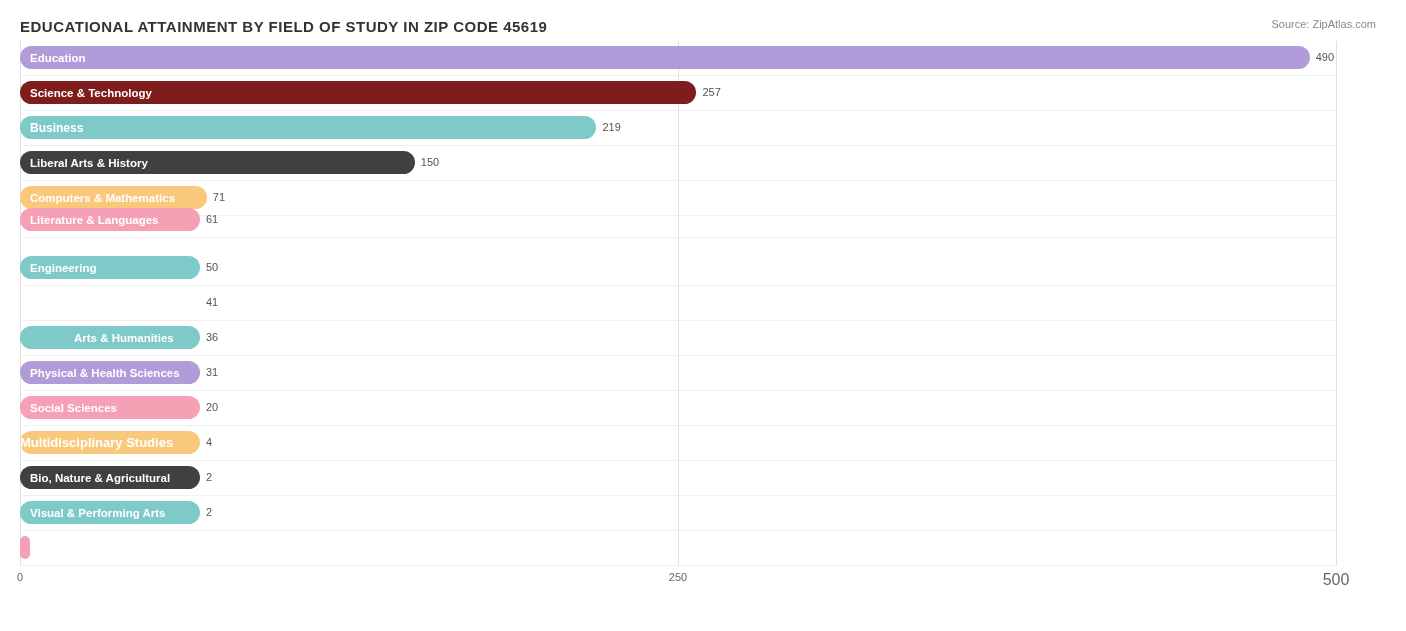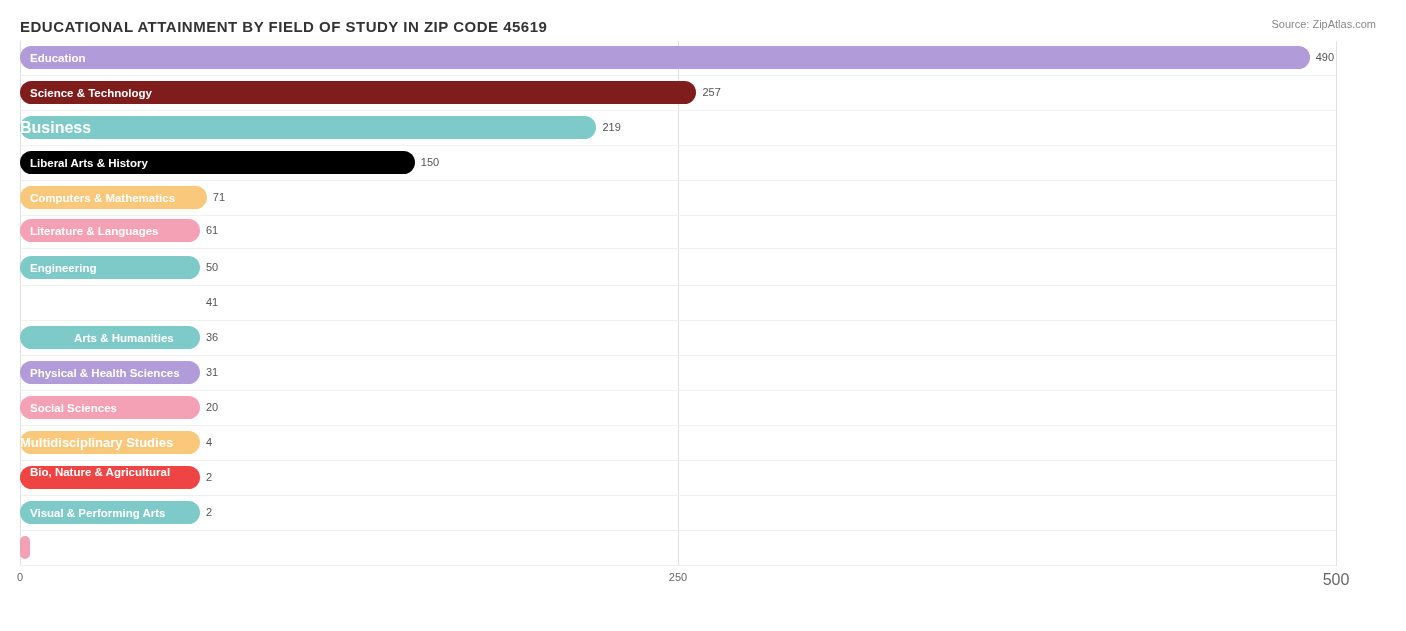--- a/index.html
+++ b/index.html
@@ -61,39 +61,39 @@
       <div style="position: absolute; top: 35px; left: 0px; width: 1316px; height: 35px;">
         <div style="position: absolute; left: 0px; right: 0px; bottom: 0px; height: 1px; background: rgb(240, 240, 240);"></div>
         <div style="position: absolute; left: 0px; top: 5px; width: 676.424px; height: 23px; background: #7f1d1d; border-radius: 12px; display: flex; align-items: center;">
           <span style="padding-left: 10px; font-size: 11.5px; color: rgb(255, 255, 255); font-weight: 600; white-space: nowrap; overflow: hidden;">Science &amp; Technology</span>
         </div>
         <span style="position: absolute; left: 682.424px; top: 5px; height: 23px; line-height: 23px; font-size: 11px; color: rgb(85, 85, 85);">257</span>
       </div>
       <div style="position: absolute; top: 70px; left: 0px; width: 1316px; height: 35px;">
         <div style="position: absolute; left: 0px; right: 0px; bottom: 0px; height: 1px; background: rgb(240, 240, 240);"></div>
         <div style="position: absolute; left: 0px; top: 5px; width: 576.408px; height: 23px; background: rgb(126, 202, 200); border-radius: 12px; display: flex; align-items: center;">
-          <span style="font-size: 16px; color: rgb(255, 255, 255); font-weight: 600; white-space: nowrap; overflow: hidden;">Business</span>
+          <span style="padding-left: 10px; font-size: 12px; color: rgb(255, 255, 255); font-weight: 600; white-space: nowrap; overflow: hidden;">Business</span>
         </div>
         <span style="position: absolute; left: 582.408px; top: 5px; height: 23px; line-height: 23px; font-size: 11px; color: rgb(85, 85, 85);">219</span>
       </div>
       <div style="position: absolute; top: 105px; left: 0px; width: 1316px; height: 35px;">
         <div style="position: absolute; left: 0px; right: 0px; bottom: 0px; height: 1px; background: rgb(240, 240, 240);"></div>
-        <div style="position: absolute; left: 0px; top: 5px; width: 394.8px; height: 23px; background: #000000; border-radius: 12px; display: flex; align-items: center;">
+        <div style="position: absolute; left: 0px; top: 5px; width: 394.8px; height: 23px; background: #404040; border-radius: 12px; display: flex; align-items: center;">
           <span style="padding-left: 10px; font-size: 11.5px; color: rgb(255, 255, 255); font-weight: 600; white-space: nowrap; overflow: hidden;">Liberal Arts &amp; History</span>
         </div>
         <span style="position: absolute; left: 400.8px; top: 5px; height: 23px; line-height: 23px; font-size: 11px; color: rgb(85, 85, 85);">150</span>
       </div>
       <div style="position: absolute; top: 140px; left: 0px; width: 1316px; height: 35px;">
         <div style="position: absolute; left: 0px; right: 0px; bottom: 0px; height: 1px; background: rgb(240, 240, 240);"></div>
         <div style="position: absolute; left: 0px; top: 5px; width: 186.872px; height: 23px; background: rgb(249, 200, 122); border-radius: 12px; display: flex; align-items: center;">
           <span style="padding-left: 10px; font-size: 11.5px; color: rgb(255, 255, 255); font-weight: 600; white-space: nowrap; overflow: hidden;">Computers &amp; Mathematics</span>
         </div>
         <span style="position: absolute; left: 192.872px; top: 5px; height: 23px; line-height: 23px; font-size: 11px; color: rgb(85, 85, 85);">71</span>
       </div>
-      <div style="position: absolute; top: 173px; left: 0px; width: 1316px; height: 35px; padding-left: 48px;">
+      <div style="position: absolute; top: 162px; left: 0px; width: 1316px; height: 35px; padding-left: 48px;">
         <div style="position: absolute; left: 0px; right: 0px; bottom: 0px; height: 1px; background: rgb(240, 240, 240);"></div>
         <div style="position: absolute; left: 0px; top: 5px; width: 180px; height: 23px; background: rgb(244, 160, 181); border-radius: 12px; display: flex; align-items: center;">
           <span style="padding-left: 10px; font-size: 11.5px; color: rgb(255, 255, 255); font-weight: 600; white-space: nowrap; overflow: hidden;">Literature &amp; Languages</span>
         </div>
         <span style="position: absolute; left: 186px; top: 5px; height: 23px; line-height: 23px; font-size: 11px; color: rgb(85, 85, 85);">61</span>
       </div>
       <div style="position: absolute; top: 210px; left: 0px; width: 1316px; height: 35px;">
         <div style="position: absolute; left: 0px; right: 0px; bottom: 0px; height: 1px; background: rgb(240, 240, 240);"></div>
         <div style="position: absolute; left: 0px; top: 5px; width: 180px; height: 23px; background: rgb(126, 202, 200); border-radius: 12px; display: flex; align-items: center;">
           <span style="padding-left: 10px; font-size: 11.5px; color: rgb(255, 255, 255); font-weight: 600; white-space: nowrap; overflow: hidden;">Engineering</span>
@@ -127,21 +127,21 @@
       </div>
       <div style="position: absolute; top: 385px; left: 0px; width: 1316px; height: 35px;">
         <div style="position: absolute; left: 0px; right: 0px; bottom: 0px; height: 1px; background: rgb(240, 240, 240);"></div>
         <div style="position: absolute; left: 0px; top: 5px; width: 180px; height: 23px; background: rgb(249, 200, 122); border-radius: 12px; display: flex; align-items: center;">
           <span style="font-size: 13px; color: rgb(255, 255, 255); font-weight: 600; white-space: nowrap; overflow: hidden;">Multidisciplinary Studies</span>
         </div>
         <span style="position: absolute; left: 186px; top: 5px; height: 23px; line-height: 23px; font-size: 11px; color: rgb(85, 85, 85);">4</span>
       </div>
       <div style="position: absolute; top: 420px; left: 0px; width: 1316px; height: 35px;">
         <div style="position: absolute; left: 0px; right: 0px; bottom: 0px; height: 1px; background: rgb(240, 240, 240);"></div>
-        <div style="position: absolute; left: 0px; top: 5px; width: 180px; height: 23px; background: #ef4444; border-radius: 12px; display: flex; align-items: flex-start;">
+        <div style="position: absolute; left: 0px; top: 5px; width: 180px; height: 23px; background: #404040; border-radius: 12px; display: flex; align-items: center;">
           <span style="padding-left: 10px; font-size: 11.5px; color: rgb(255, 255, 255); font-weight: 600; white-space: nowrap; overflow: hidden;">Bio, Nature &amp; Agricultural</span>
         </div>
         <span style="position: absolute; left: 186px; top: 5px; height: 23px; line-height: 23px; font-size: 11px; color: rgb(85, 85, 85);">2</span>
       </div>
       <div style="position: absolute; top: 455px; left: 0px; width: 1316px; height: 35px;">
         <div style="position: absolute; left: 0px; right: 0px; bottom: 0px; height: 1px; background: rgb(240, 240, 240);"></div>
         <div style="position: absolute; left: 0px; top: 5px; width: 180px; height: 23px; background: rgb(126, 202, 200); border-radius: 12px; display: flex; align-items: center;">
           <span style="padding-left: 10px; font-size: 11.5px; color: rgb(255, 255, 255); font-weight: 600; white-space: nowrap; overflow: hidden;">Visual &amp; Performing Arts</span>
         </div>
         <span style="position: absolute; left: 186px; top: 5px; height: 23px; line-height: 23px; font-size: 11px; color: rgb(85, 85, 85);">2</span>

